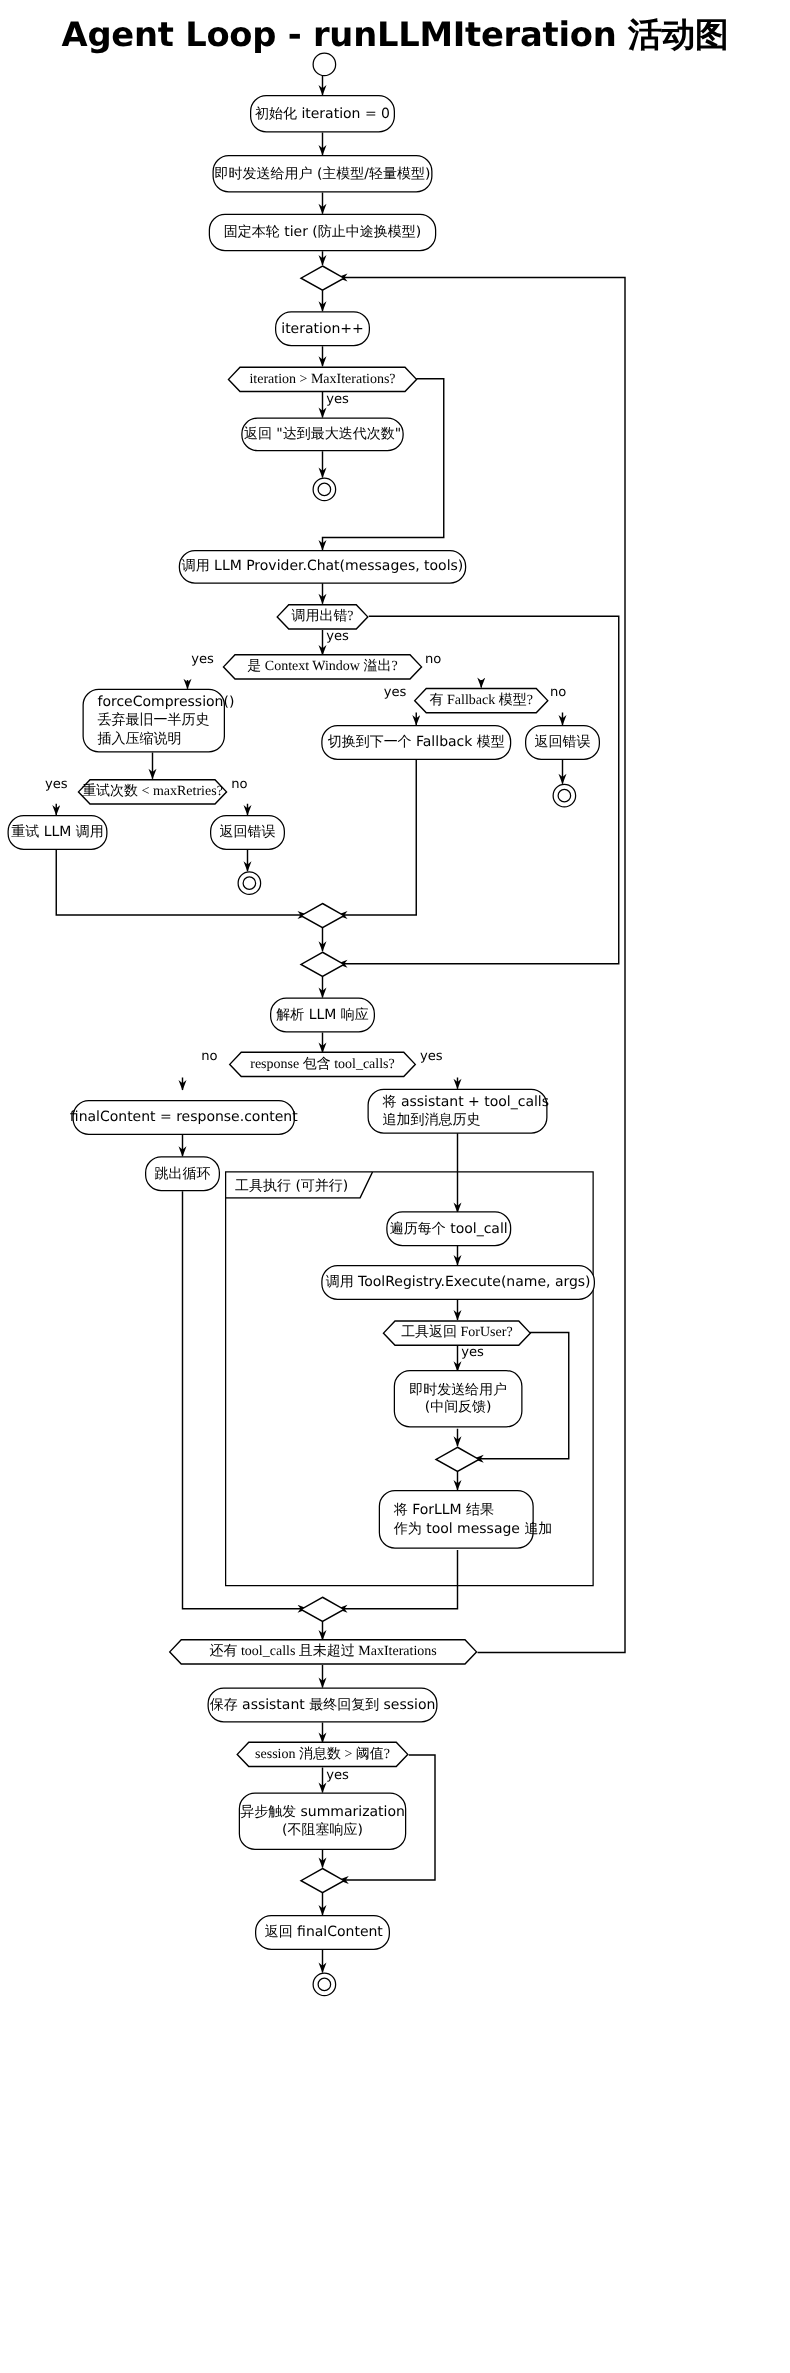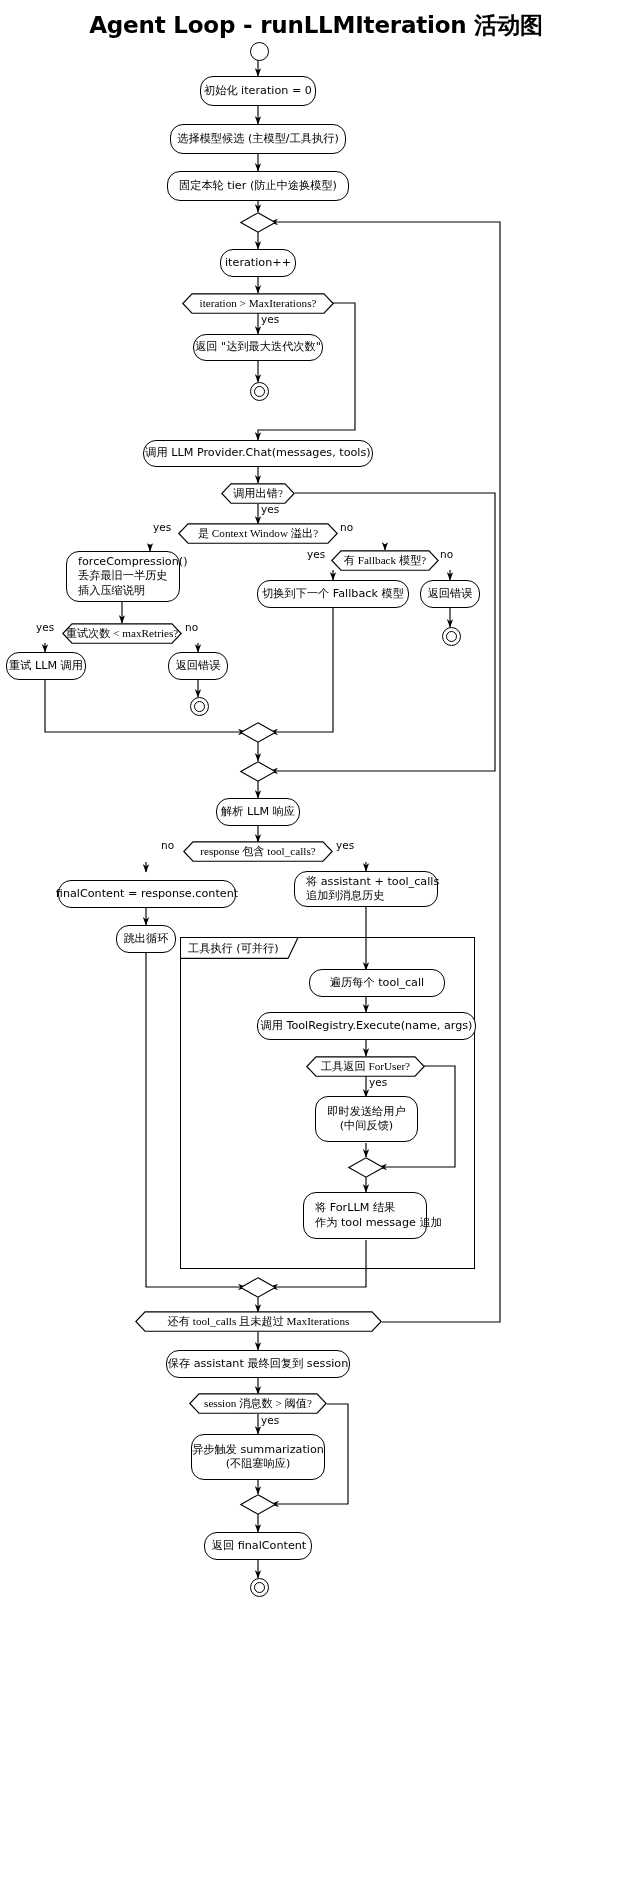--- a/index.html
+++ b/index.html
@@ -1,21 +1,21 @@
 <!DOCTYPE html>
 <html><head>
 <meta charset="utf-8">
 <style>
   html,body{margin:0;padding:0;background:#ffffff;}
   body{width:632px;height:1898px;font-family:"DejaVu Sans","Liberation Sans",sans-serif;}
   #stage{position:relative;width:632px;height:1898px;overflow:hidden;background:#fff;}
   #title{
     position:absolute;left:0;top:10px;width:632px;text-align:center;
     font-family:"DejaVu Sans","Liberation Sans",sans-serif;
-    font-weight:bold;font-size:23px;color:#000;letter-spacing:-0.2px;
+    font-weight:bold;font-size:27px;color:#000;letter-spacing:-0.2px;
   }
   svg#edges{position:absolute;left:0;top:0;width:632px;height:1898px;}
   .node{
     position:absolute;box-sizing:border-box;background:#fff;border:1.15px solid #000;
     display:flex;align-items:center;justify-content:center;text-align:center;
     font-size:11.2px;color:#000;line-height:1.28;white-space:pre;
     font-family:"DejaVu Sans","Liberation Sans",sans-serif;
   }
   .action{border-radius:13px;padding:3px 9px;}
   .decision{
@@ -150,21 +150,21 @@
       <path d="M382,1322 L500,1322 L500,222 L270,222"></path>
 
       <path d="M295,493 L495,493 L495,771 L270,771"></path>
     </g>
   </svg>
 
   <div class="startnode" style="left:249.5px;top:42px;"></div>
 
   <div class="node action" style="left:200px;top:76px;width:116px;height:30px;">初始化 iteration = 0</div>
 
-  <div class="node action" style="left:170px;top:124px;width:176px;height:30px;">选择模型候选 (主模型/工具执行)</div>
+  <div class="node action" style="left:170px;top:124px;width:176px;height:30px;">即时发送给用户 (主模型/轻量模型)</div>
 
   <div class="node action" style="left:167px;top:171px;width:182px;height:30px;">固定本轮 tier (防止中途换模型)</div>
 
   <div class="node decision" style="left:240px;top:212px;width:36px;height:21px;">
     <div class="dwrap">
       <svg width="36" height="21" viewBox="0 0 36 21">
           <polygon points="18,0.8 35.2,10.5 18,20.2 0.8,10.5" fill="#fff" stroke="#000" stroke-width="1.15"></polygon>
         </svg>
     </div>
   </div>
@@ -272,21 +272,21 @@
 追加到消息历史</div>
 
   <div class="partition" style="left:180px;top:937px;width:295px;height:332px;"></div>
   <div class="partition-tab">
     <svg style="position:absolute;left:180px;top:937px;" width="120" height="22" viewBox="0 0 120 22">
       <path d="M0,21.4 L108,21.4 L118,0.6" fill="none" stroke="#000" stroke-width="1.15"></path>
     </svg>
   </div>
   <div class="partition-label" style="left:186px;top:941px;">工具执行 (可并行)</div>
 
-  <div class="node action" style="left:309px;top:969px;width:136px;height:28px;">遍历每个 tool_call</div>
+  <div class="node action" style="left:309px;top:969px;width:100px;height:28px;">遍历每个 tool_call</div>
 
   <div class="node action" style="left:257px;top:1012px;width:219px;height:28px;">调用 ToolRegistry.Execute(name, args)</div>
 
   <div class="node decision" style="left:306px;top:1056px;width:119px;height:21px;">
     <div class="dwrap">
       <svg width="119" height="21" viewBox="0 0 119 21">
           <polygon points="10,0.8 109,0.8 118.2,10.5 109,20.2 10,20.2 0.8,10.5" fill="#fff" stroke="#000" stroke-width="1.15"></polygon>
         </svg>
       <div class="dtext">工具返回 ForUser?</div>
     </div>

